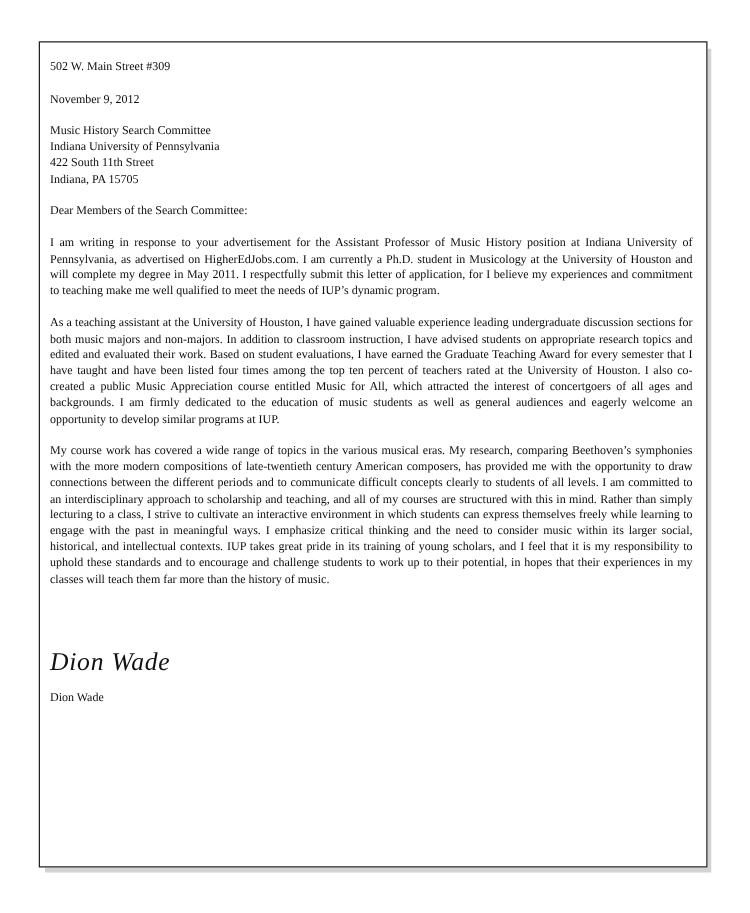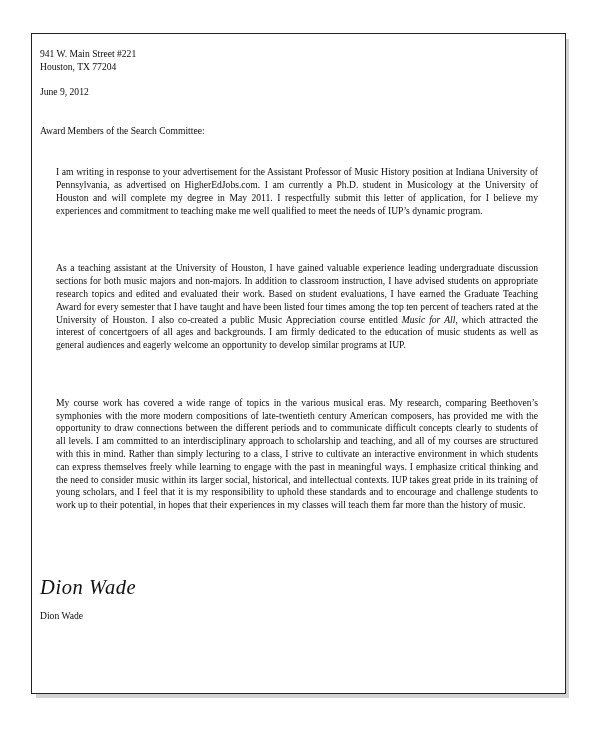--- a/index.html
+++ b/index.html
@@ -40,28 +40,27 @@
     text-align: left;
   }
   .block {
     margin: 0;
   }
   .line {
     white-space: nowrap;
   }
   .spacer-sm { height: 12.8px; }
   .para {
-    margin: 16px;
+    margin: 0;
     text-align: justify;
     text-justify: inter-word;
   }
   .para + .gap { height: 12.8px; }
   .gap { height: 12.8px; }
   .italic-title {
-    font-style: italic;
   }
   .signature {
     font-family: "Liberation Serif", "DejaVu Serif", serif;
     font-style: italic;
     font-size: 20.5px;
     line-height: 24px;
     letter-spacing: 0.6px;
     color: #111111;
     white-space: nowrap;
   }
@@ -71,34 +70,39 @@
 </style>
 </head>
 <body>
 
 <div id="page-shadow"></div>
 
 <div id="letter-page">
   <div class="letter-body">
 
     <div class="block addr-block">
-      <div class="line">941 W. Main Street #221</div>
-      <div class="line">Houston, TX 77204</div>
+      <div class="line">502 W. Main Street #309</div>
     </div>
 
     <div class="spacer-sm"></div>
 
-    <div class="line">June 9, 2012</div>
+    <div class="line">November 9, 2012</div>
 
     <div class="spacer-sm"></div>
 
+    <div class="block addr-block">
+      <div class="line">Music History Search Committee</div>
+      <div class="line">Indiana University of Pennsylvania</div>
+      <div class="line">422 South 11th Street</div>
+      <div class="line">Indiana, PA  15705</div>
+    </div>
 
     <div class="spacer-sm"></div>
 
-    <div class="line">Award Members of the Search Committee:</div>
+    <div class="line">Dear Members of the Search Committee:</div>
 
     <div class="gap"></div>
 
     <p class="para">I am writing in response to your advertisement for the Assistant Professor of Music History position at Indiana University of Pennsylvania, as advertised on HigherEdJobs.com.  I am currently a Ph.D. student in Musicology at the University of Houston and will complete my degree in May 2011.  I respectfully submit this letter of application, for I believe my experiences and commitment to teaching make me well qualified to meet the needs of IUP’s dynamic program.</p>
 
     <div class="gap"></div>
 
     <p class="para"><span>As a teaching assistant at the University of Houston, I have gained valuable experience leading undergraduate discussion sections for both music majors and non-majors.  In addition to classroom instruction, I have advised students on appropriate research topics and edited and evaluated their work.  Based on student evaluations, I have earned the Graduate Teaching Award for every semester that I have taught and have been listed four times among the top ten percent of teachers rated at the University of Houston.  I also co-created a public Music Appreciation course entitled </span><span class="italic-title">Music for All</span><span>, which attracted the interest of concertgoers of all ages and backgrounds.  I am firmly dedicated to the education of music students as well as general audiences and eagerly welcome an opportunity to develop similar programs at IUP.</span></p>
 
     <div class="gap"></div>

